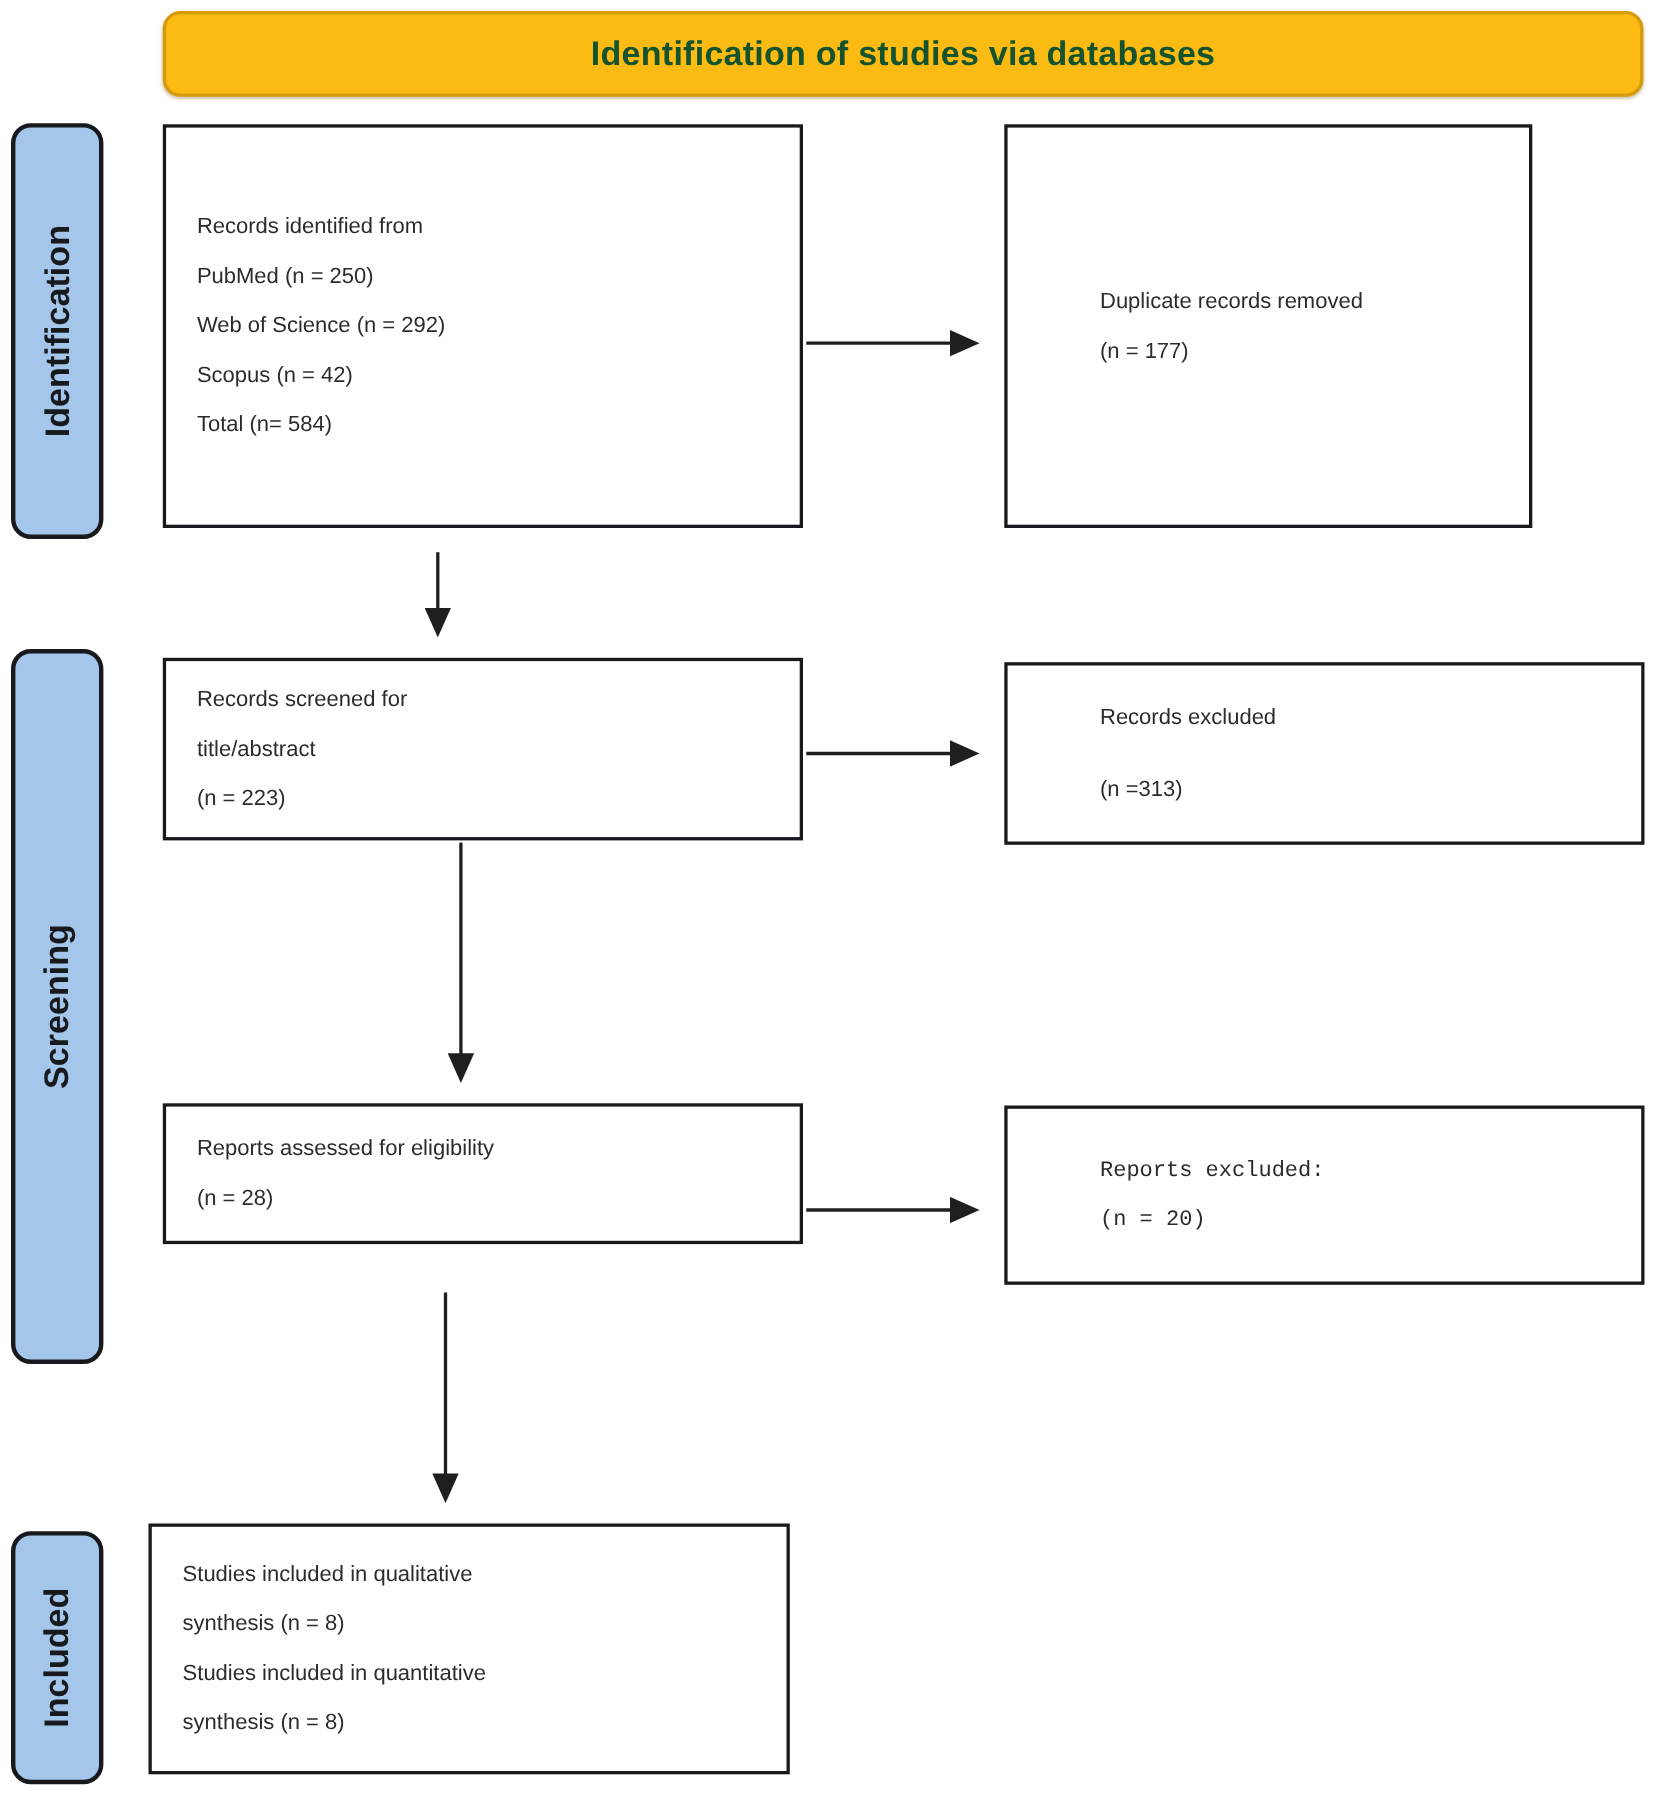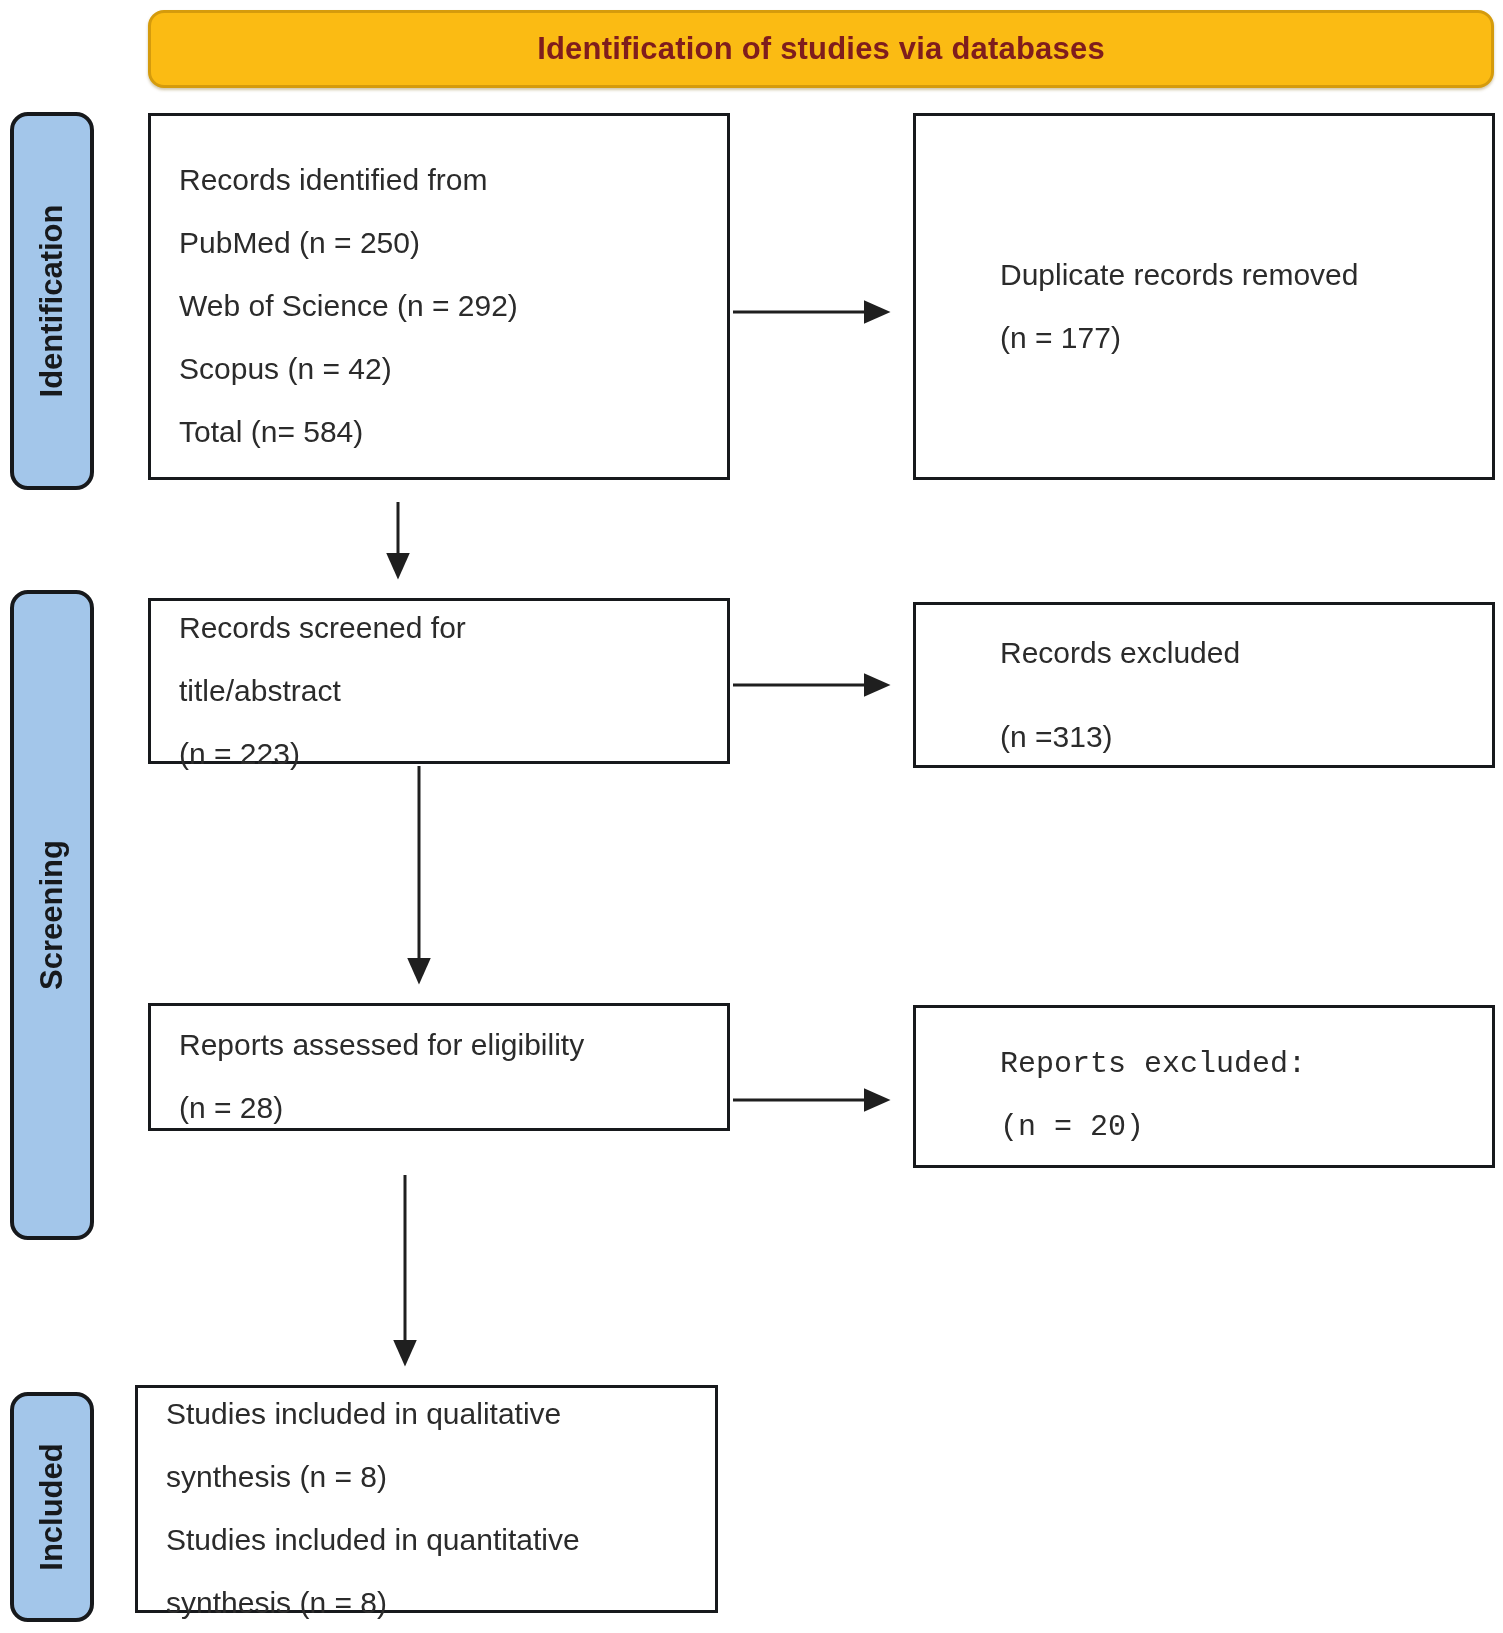--- a/index.html
+++ b/index.html
@@ -14,21 +14,21 @@
   .abs{position:absolute;box-sizing:border-box;}
   .header-banner{
     left:148px;top:10px;width:1346px;height:78px;
     background:#fbbb13;
     border:3px solid #d59b0c;
     border-radius:16px;
     display:flex;align-items:center;justify-content:center;
     box-shadow:0 2px 3px rgba(120,90,0,.35);
   }
   .header-banner span{
-    font-weight:bold;font-size:31px;color:#7f1d1d;letter-spacing:.2px;
+    font-weight:bold;font-size:31px;color:#14532d;letter-spacing:.2px;
   }
   .stage{
     left:10px;width:84px;
     background:#a3c6ea;
     border:4px solid #17191c;
     border-radius:18px;
     display:flex;align-items:center;justify-content:center;
   }
   .stage span{
     font-weight:bold;font-size:31px;color:#17191c;
@@ -37,26 +37,26 @@
   }
   .stage-identification{top:112px;height:378px;}
   .stage-screening{top:590px;height:650px;}
   .stage-included{top:1392px;height:230px;}
   .flowbox{
     background:#ffffff;
     border:3px solid #17191c;
     display:flex;flex-direction:column;justify-content:center;
   }
   .flowbox .line{
-    display:block;font-size:30px;line-height:45px;color:#2b2b2b;margin-top:18px;
+    display:block;font-size:20px;line-height:45px;color:#2b2b2b;
   }
   .pad-left{padding-left:28px;padding-right:16px;}
   .pad-right-col{padding-left:84px;padding-right:16px;}
   .box-identified{left:148px;top:113px;width:582px;height:367px;}
-  .box-duplicates{left:913px;top:113px;width:582px;height:367px;}
+  .box-duplicates{left:913px;top:113px;width:480px;height:367px;}
   .box-screened{left:148px;top:598px;width:582px;height:166px;}
   .box-records-excluded{left:913px;top:602px;width:582px;height:166px;gap:21px;}
   .box-assessed{left:148px;top:1003px;width:582px;height:128px;}
   .box-reports-excluded{left:913px;top:1005px;width:582px;height:163px;font-family:Liberation Mono, monospace;}
   .box-included{left:135px;top:1385px;width:583px;height:228px;}
   svg.arrows{left:0;top:0;width:1503px;height:1633px;pointer-events:none;}
 </style>
 </head>
 <body>
 

